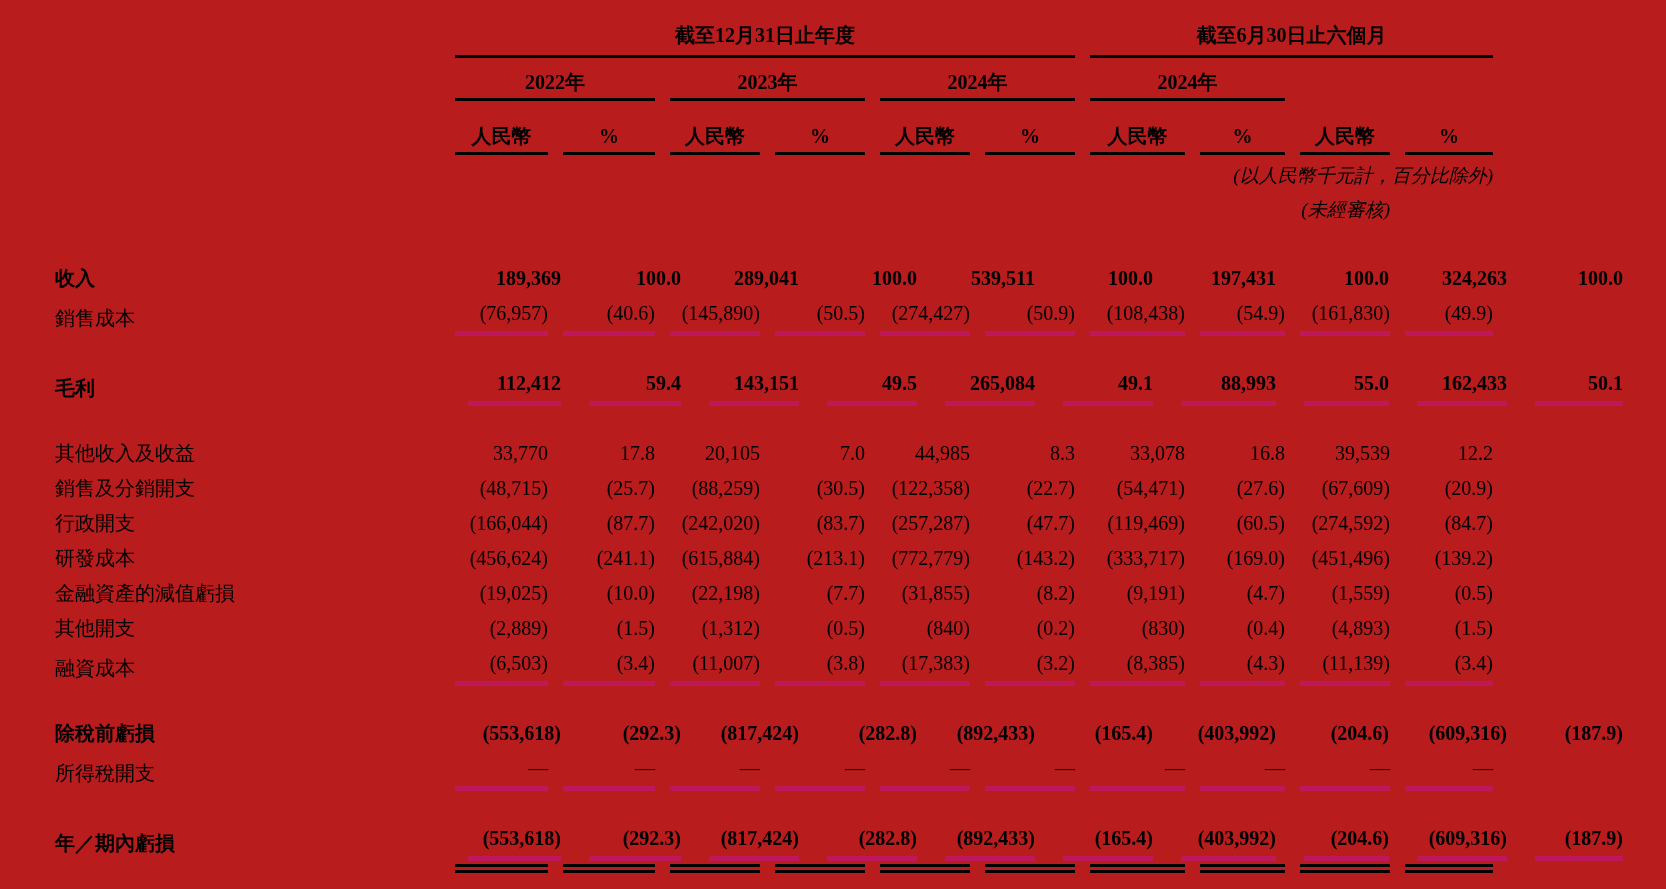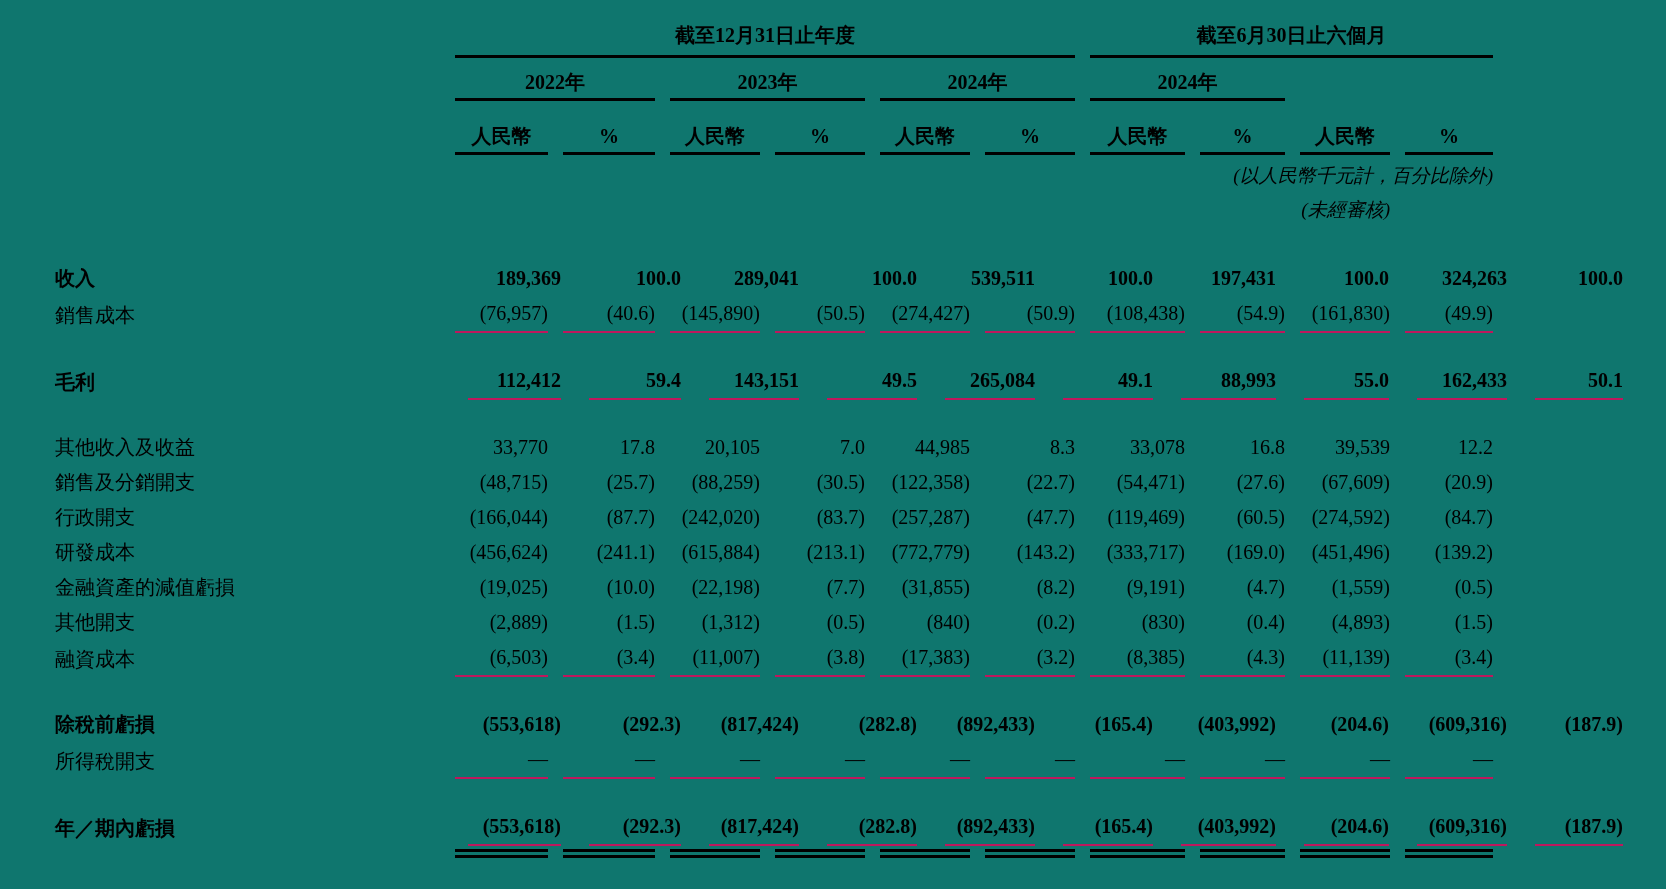--- a/index.html
+++ b/index.html
@@ -1,18 +1,18 @@
 <!DOCTYPE html>
 <html><head>
 <meta charset="utf-8">
 <style>
   html,body { margin:0; padding:0; background:#fff; }
   .page {
     position:relative; width:1666px; height:889px; overflow:hidden;
-    background:#0f766e; color:#000;
+    background:#b91c1c; color:#000;
     font-family:"Liberation Serif", serif;
     box-sizing:border-box; padding-top:22px;
   }
   .row {
     display:grid;
     grid-template-columns:440px 93px 92px 90px 90px 90px 90px 95px 85px 90px 88px;
     column-gap:15px;
     align-items:end;
   }
   .lbl { padding-left:55px; text-align:left; font-size:20px; }
@@ -27,21 +27,21 @@
   .sub {
     text-align:center; font-weight:bold; font-size:20px; line-height:26px;
     padding:22px 0 3px; border-bottom:3px solid #000;
   }
   .note { font-style:italic; font-size:19px; line-height:26px; text-align:right; }
   .note-row { margin-top:8px; }
   .data-row { font-size:20px; }
   .data-row .lbl, .data-row .val { line-height:24px; padding-top:5px; padding-bottom:6px; }
   .val { text-align:right; }
   .bold { font-weight:bold;gap:28px; }
-  .rule .val { border-bottom:2px solid #be185d; }
+  .rule .val { border-bottom:5px solid #be185d; }
   .gap { margin-top:30px; }
   .first-data { margin-top:38px; }
   .dblrule-row .dline { height:0; border-bottom:9px double #000; margin-top:3px; }
 </style>
 </head>
 <body>
 
 <div class="page">
   <div id="table">
       <div class="row hdr-row">

